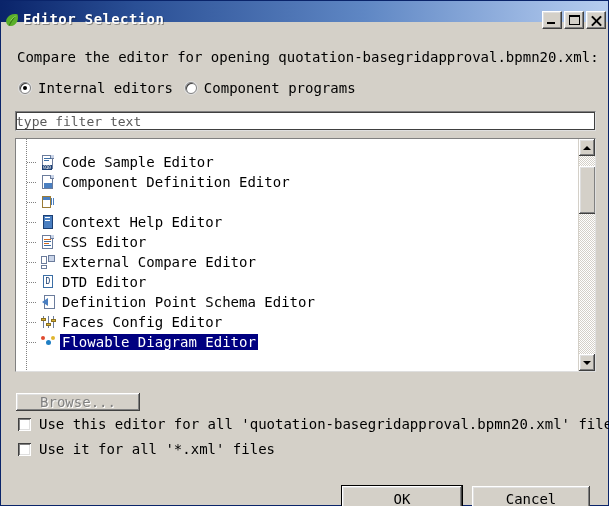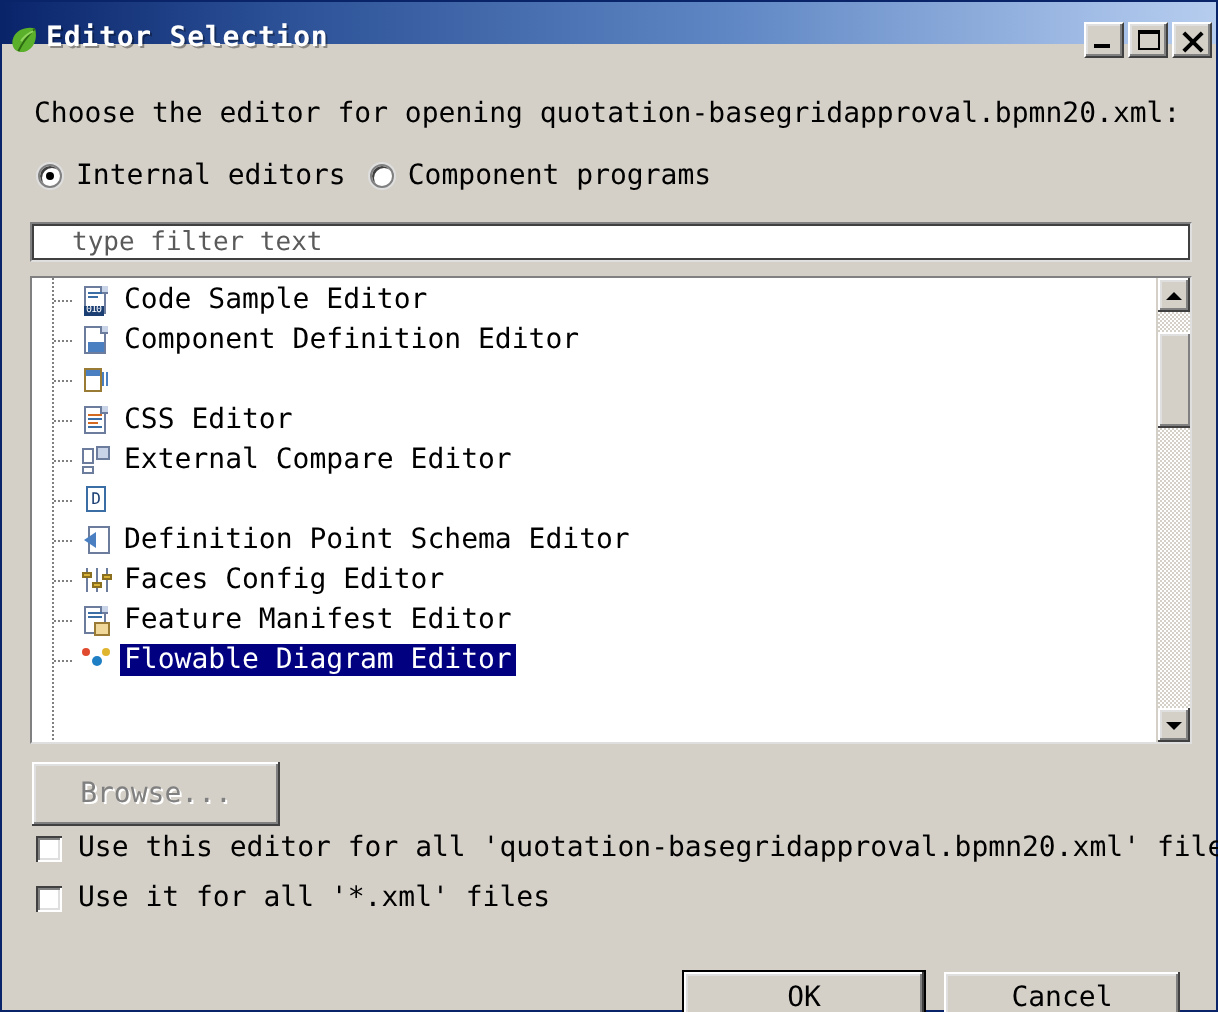--- a/index.html
+++ b/index.html
@@ -141,21 +141,21 @@
     background: #ffffff;
     border-top: 1px solid #808080;
     border-left: 1px solid #808080;
     border-right: 1px solid #dfdfdf;
     border-bottom: 1px solid #dfdfdf;
     outline: 1px solid #404040;
     outline-offset: -2px;
     box-sizing: border-box;
     display: flex;
     align-items: center;
-    padding-left: 20px;
+    padding-left: 0;
   }
   .filter-box .ph {
     font-size: 13px;
     color: #5a5a5a;
     font-family: "DejaVu Sans Mono", monospace;
     white-space: nowrap;
   }
 
   
   .list-frame {
@@ -169,21 +169,21 @@
     border-bottom: 1px solid #dfdfdf;
     box-sizing: border-box;
     display: flex;
     overflow: hidden;
   }
   .list-scrollarea {
     flex: 1 1 auto;
     position: relative;
     overflow: hidden;
     background: #ffffff;
-    padding-top: 1px;
+    padding-top: 13px;
   }
   .tree-row {
     height: 20px;
     display: flex;
     align-items: center;
     position: relative;
     padding-left: 24px;
     box-sizing: border-box;
     white-space: nowrap;
   }
@@ -343,22 +343,22 @@
     align-items: center;
     justify-content: center;
     user-select: none;
   }
   .btn.disabled {
     color: #808080;
     text-shadow: 1px 1px 0 #ffffff;
   }
   .browse-btn {
     position: absolute;
-    left: 15px; top: 359px;
-    width: 124px; height: 32px;
+    left: 15px; top: 371px;
+    width: 124px; height: 18px;
   }
 
   
   .cb-row {
     position: absolute;
     left: 17px;
     display: flex;
     align-items: center;
   }
   .cb-row.one { top: 394px; }
@@ -417,21 +417,21 @@
         </div>
       <div class="win-btn">
           <span class="g-close-a"></span>
           <span class="g-close-b"></span>
         </div>
     </div>
   </div>
 
   <div class="dlg-body">
 
-    <div class="prompt">Choose the editor for opening quotation-basegridapproval.bpmn20.xml:</div>
+    <div class="prompt">Compare the editor for opening quotation-basegridapproval.bpmn20.xml:</div>
 
     <div class="radio-row">
       <div class="radio-item">
         <span class="radio checked"></span>
         <span class="radio-label">Internal editors</span>
       </div>
       <div class="radio-item">
         <span class="radio"></span>
         <span class="radio-label">Component programs</span>
       </div>
@@ -476,20 +476,31 @@
           <span class="tree-icon">
             <span class="ic">
               <span class="sq" style="left:2px;top:2px;width:9px;height:12px;background:#ffffff;border:1px solid #9a7b36;box-sizing:border-box"></span>
               <span class="sq" style="left:3px;top:3px;width:7px;height:3px;background:#4a7fc1"></span>
               <span class="sq" style="left:11px;top:4px;width:1px;height:7px;background:#4a7fc1"></span>
               <span class="sq" style="left:13px;top:4px;width:1px;height:7px;background:#4a7fc1"></span>
             </span>
           </span>
         </div>
 
+        <div class="tree-row">
+          <span class="elbow"></span>
+          <span class="tree-icon">
+            <span class="ic">
+              <span class="sq" style="left:3px;top:1px;width:10px;height:14px;background:#4a7fc1;border:1px solid #1b3f73;box-sizing:border-box"></span>
+              <span class="sq" style="left:5px;top:3px;width:5px;height:1px;background:#ffffff"></span>
+              <span class="sq" style="left:5px;top:6px;width:5px;height:1px;background:#ffffff"></span>
+            </span>
+          </span>
+          <span class="tree-label">Context Help Editor</span>
+        </div>
 
         <div class="tree-row">
           <span class="elbow"></span>
           <span class="tree-icon">
             <span class="ic">
                 <span class="page"></span>
                 <span class="fold"></span>
               <span class="ln" style="top:5px;background:#d46a1f"></span>
               <span class="ln" style="top:7px"></span>
               <span class="ln" style="top:9px;background:#d46a1f;width:5px"></span>
@@ -512,20 +523,21 @@
           <span class="tree-label">External Compare Editor</span>
         </div>
 
         <div class="tree-row">
           <span class="elbow"></span>
           <span class="tree-icon">
             <span class="ic">
                 <span class="letter">D</span>
               </span>
           </span>
+          <span class="tree-label">DTD Editor</span>
         </div>
 
         <div class="tree-row">
           <span class="elbow"></span>
           <span class="tree-icon">
             <span class="ic">
               <span class="page" style="left:4px"></span>
               <span class="speaker"></span>
             </span>
           </span>
@@ -540,33 +552,20 @@
               <span class="slider-v" style="left:8px"></span>
               <span class="slider-v" style="left:13px"></span>
               <span class="slider-h" style="left:1px;top:4px"></span>
               <span class="slider-h" style="left:6px;top:9px"></span>
               <span class="slider-h" style="left:11px;top:5px"></span>
             </span>
           </span>
           <span class="tree-label">Faces Config Editor</span>
         </div>
 
-        <div class="tree-row">
-          <span class="elbow"></span>
-          <span class="tree-icon">
-            <span class="ic">
-                <span class="page"></span>
-                <span class="fold"></span>
-              <span class="ln" style="top:4px"></span>
-                <span class="ln" style="top:6px"></span>
-              <span class="sq" style="left:7px;bottom:0px;width:8px;height:7px;background:#f0d79a;border:1px solid #9a7b36;box-sizing:border-box"></span>
-              </span>
-          </span>
-          <span class="tree-label">Feature Manifest Editor</span>
-        </div>
 
         <div class="tree-row selected">
           <span class="elbow"></span>
           <span class="tree-icon">
             <span class="ic">
               <span class="dot" style="left:6px;top:6px;background:#1f7fc4;width:5px;height:5px"></span>
               <span class="dot" style="left:1px;top:2px;background:#e04a2f"></span>
               <span class="dot" style="left:11px;top:2px;background:#e0b52f"></span>
 
             </span>

